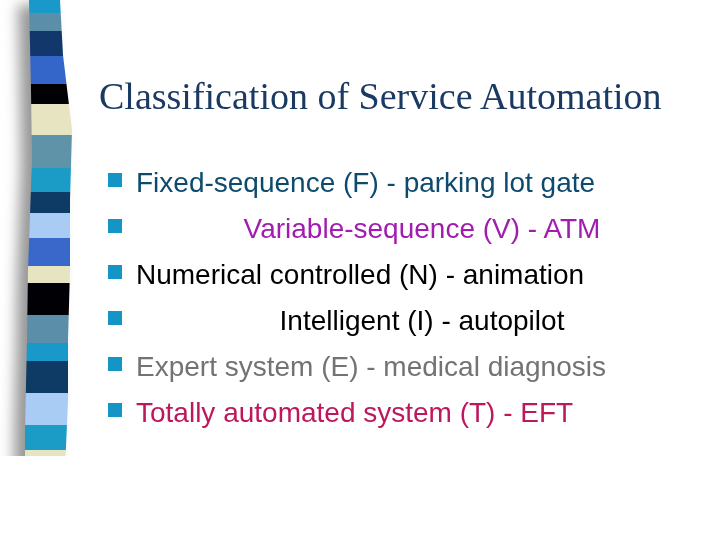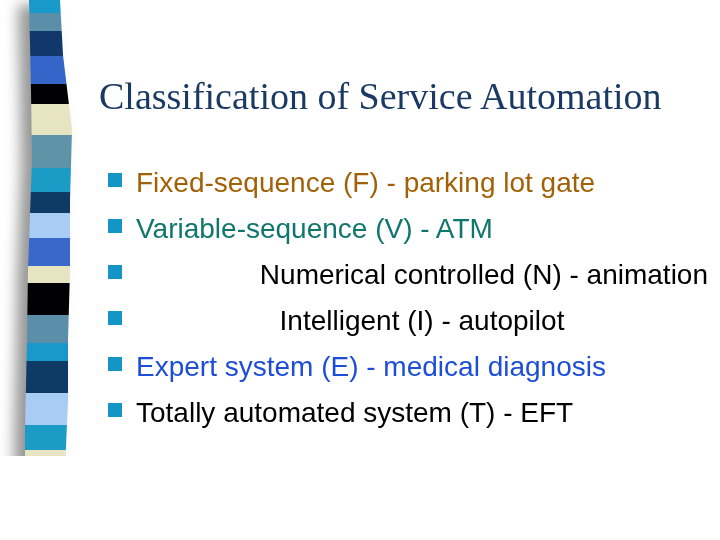--- a/index.html
+++ b/index.html
@@ -113,37 +113,37 @@
         <div class="ribbon-stripe" style="background: rgb(58, 104, 202); height: 28px;"></div>
         <div class="ribbon-stripe" style="background: rgb(0, 0, 5); height: 20px;"></div>
       </div>
   </div>
 
   <div id="title" style="color: rgb(26, 58, 99);">Classification of Service Automation</div>
 
   <ul id="bullet-list">
       <li class="bullet-row">
         <span class="bullet-square" style="background: rgb(19, 150, 198);"></span>
-        <span class="bullet-text" style="color: #a16207;">Fixed-sequence (F) - parking lot gate</span>
+        <span class="bullet-text" style="color: #0c4a6e;">Fixed-sequence (F) - parking lot gate</span>
       </li>
       <li class="bullet-row">
         <span class="bullet-square" style="background: rgb(19, 150, 198);"></span>
-        <span class="bullet-text" style="color: #0f766e;">Variable-sequence (V) - ATM</span>
+        <span class="bullet-text" style="color: #a21caf; text-align: center;">Variable-sequence (V) - ATM</span>
       </li>
       <li class="bullet-row">
         <span class="bullet-square" style="background: rgb(19, 150, 198);"></span>
-        <span class="bullet-text" style="color: rgb(0, 0, 0); text-align: right;">Numerical controlled (N) - animation</span>
+        <span class="bullet-text" style="color: rgb(0, 0, 0);">Numerical controlled (N) - animation</span>
       </li>
       <li class="bullet-row">
         <span class="bullet-square" style="background: rgb(19, 150, 198);"></span>
         <span class="bullet-text" style="color: rgb(0, 0, 0); text-align: center;">Intelligent (I) - autopilot</span>
       </li>
       <li class="bullet-row">
         <span class="bullet-square" style="background: rgb(19, 150, 198);"></span>
-        <span class="bullet-text" style="color: #1d4ed8;">Expert system (E) - medical diagnosis</span>
+        <span class="bullet-text" style="color: #737373;">Expert system (E) - medical diagnosis</span>
       </li>
       <li class="bullet-row">
         <span class="bullet-square" style="background: rgb(19, 150, 198);"></span>
-        <span class="bullet-text" style="color: #000000;">Totally automated system (T) - EFT</span>
+        <span class="bullet-text" style="color: #be185d;">Totally automated system (T) - EFT</span>
       </li>
     </ul>
 
 </div>
 
 </body></html>

